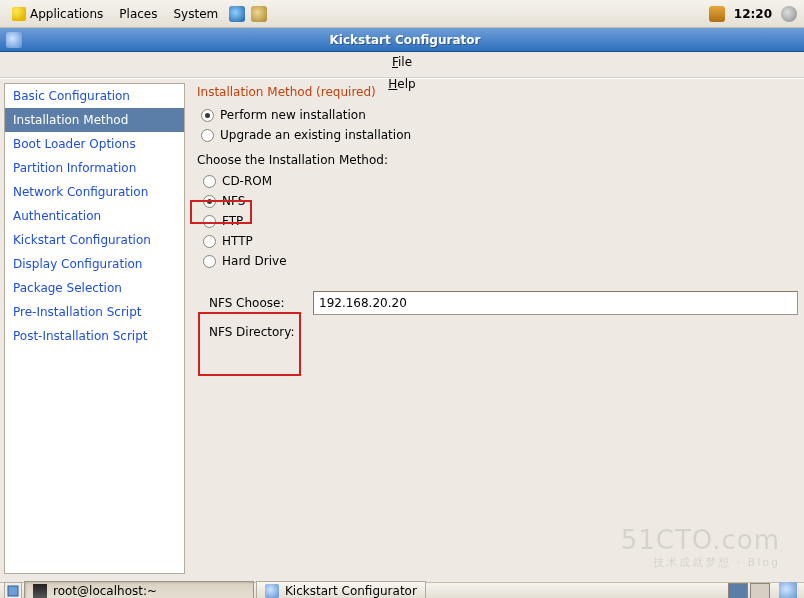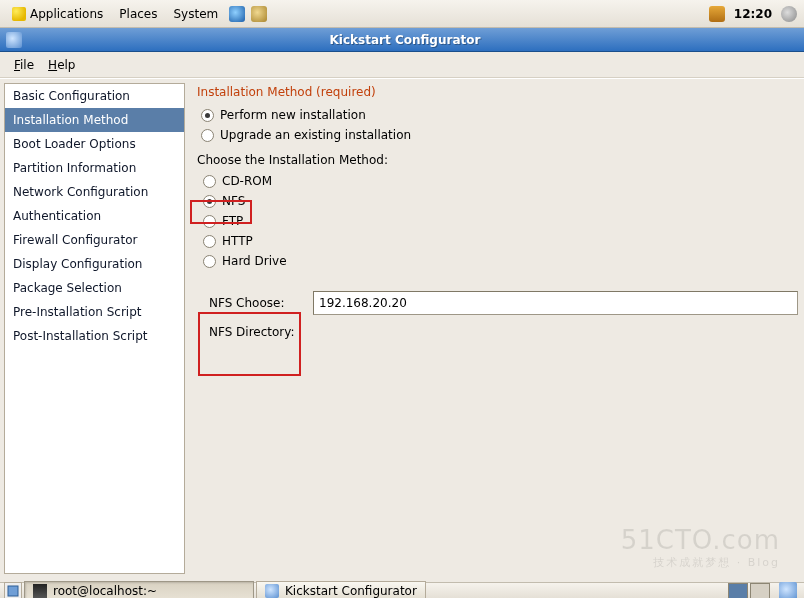--- a/index.html
+++ b/index.html
@@ -68,20 +68,21 @@
   .titlebar .title-text { flex: 1; text-align: center; margin-right:16px; }
   
   .menubar {
     height: 26px;
     background: #eeeae3;
     border-bottom: 1px solid #d6d0c4;
     display: flex;
     align-items: center;
     gap: 2px;
     padding: 0 8px;
+    flex-direction: column;
   }
   .menubar .menu { padding: 3px 6px; cursor: pointer; }
   .menubar .menu .ul { text-decoration: underline; }
   
   .main {
     display: flex;
     height: 500px;
     background: #eeeae3;
     border-top: 1px solid #fff;
   }
@@ -91,21 +92,21 @@
     border: 1px solid #b4ab9a;
     margin: 4px 0 4px 4px;
     background: #fff;
     display: flex;
     flex-direction: column;
     overflow: hidden;
   }
   .sidebar-item {
     padding: 5px 8px;
     cursor: pointer;
-    color: #0f172a;
+    color: #1d4ed8;
   }
   .sidebar-item.selected {
     background: #5a7ea8;
     color: #fff;
   }
   
   .content {
     flex: 1;
     padding: 4px 6px 4px 10px;
     position: relative;
@@ -286,21 +287,21 @@
 
 <div class="main">
 
   <div class="sidebar">
     <div class="sidebar-item"><span>Basic Configuration</span></div>
     <div class="sidebar-item selected"><span>Installation Method</span></div>
     <div class="sidebar-item"><span>Boot Loader Options</span></div>
     <div class="sidebar-item"><span>Partition Information</span></div>
     <div class="sidebar-item"><span>Network Configuration</span></div>
     <div class="sidebar-item"><span>Authentication</span></div>
-    <div class="sidebar-item"><span>Firewall Configurator</span></div>
+    <div class="sidebar-item"><span>Kickstart Configuration</span></div>
     <div class="sidebar-item"><span>Display Configuration</span></div>
     <div class="sidebar-item"><span>Package Selection</span></div>
     <div class="sidebar-item"><span>Pre-Installation Script</span></div>
     <div class="sidebar-item"><span>Post-Installation Script</span></div>
   </div>
 
   <div class="content">
     <div class="section-title">Installation Method (required)</div>
 
     <div class="radio-row">

